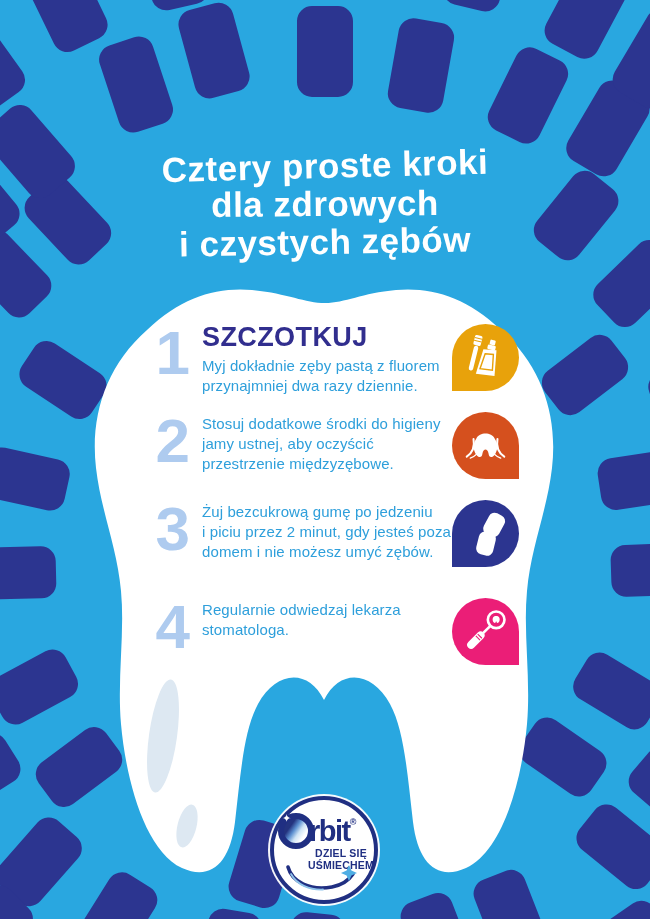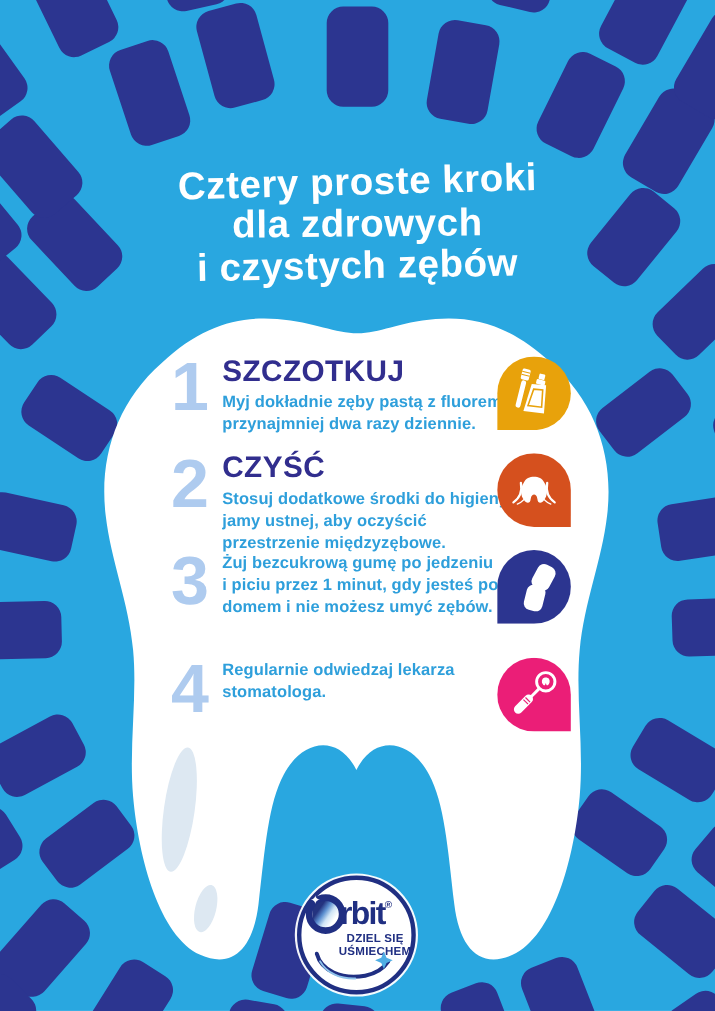--- a/index.html
+++ b/index.html
@@ -17,21 +17,21 @@
     color:#FFFFFF;font-weight:800;font-size:35px;line-height:38px;letter-spacing:.5px;}
   #title .tl{transform:rotate(-1.5deg);}
   #title .tl2{transform:rotate(-0.5deg);}
   #title .tl3{transform:rotate(-1deg);}
   
   .step{position:absolute;left:138px;width:395px;z-index:3;}
   .step-number{position:absolute;left:0;top:2px;width:52px;text-align:right;
     font-size:62px;line-height:58px;font-weight:800;color:#AECBEF;}
   .step-body{margin-left:64px;}
   .step-heading{font-size:27px;font-weight:800;letter-spacing:.4px;color:#312E8E;line-height:30px;}
-  .step-desc{margin-top:4px;font-size:15px;line-height:20px;font-weight:700;
+  .step-desc{margin-top:4px;font-size:15px;line-height:20px;font-weight:400;
     color:#2E9FDB;white-space:pre-line;letter-spacing:.1px;}
   .step-icon{position:absolute;left:314px;top:2px;}
   
   #logo{position:absolute;left:268px;top:794px;width:112px;height:118px;z-index:4;}
   #logo-circle{position:absolute;left:2px;top:2px;width:100px;height:100px;background:#fff;
     border:4px solid #202F82;border-radius:50%;box-shadow:0 0 0 2px rgba(255,255,255,.95);}
   #brand-row{position:absolute;left:10px;top:19px;display:flex;align-items:center;z-index:2;}
   #o-sphere{width:24px;height:24px;border:6px solid #202F82;border-radius:50%;
     background:linear-gradient(125deg,#24337F 28%,#5B8FD0 44%,#CFE4F5 60%,#FFFFFF 78%);position:relative;}
   #o-sparkle{position:absolute;left:-2px;top:-7px;color:#fff;font-size:11px;}
@@ -140,42 +140,41 @@
         <rect x="32.4" y="19.8" width="8" height="4.4" rx="1"></rect>
         <path d="M 29 25.5 L 41.8 23.5 L 46 48.5 L 27.6 50.8 Z"></path>
         <path d="M 31.8 29.5 L 39.8 28.2 L 42.6 43.5 L 30.4 45 Z" fill="none" stroke="#E8A20B" stroke-width="1.4"></path>
       </g>
     </svg>
   </div>
 
   <div class="step" style="top:410px">
     <div class="step-number">2</div>
     <div class="step-body">
-      <div class="step-heading">CZYŚĆ</div>
       <div class="step-desc">Stosuj dodatkowe środki do higieny
 jamy ustnej, aby oczyścić
 przestrzenie międzyzębowe.</div>
     </div>
     <svg class="step-icon" width="67" height="67" viewBox="0 0 66 66">
       <path d="M 66 33 A 33 33 0 1 0 33 66 L 66 66 Z" fill="#D5501E"></path>
       <path fill="#FFFFFF" d="M 24 26 C 27 19.5 39 19.5 42 26 C 46 32 45 38 42 42
         C 40 45.2 36.4 45.6 36 41 C 35.6 38 34.2 37 33 37 C 31.8 37 30.4 38 30 41
         C 29.6 45.6 26 45.2 24 42 C 21 38 20 32 24 26 Z"></path>
       <path d="M 14.5 44 C 20.5 40 22.5 34 21.2 26.5" fill="none" stroke="#FFFFFF" stroke-width="2" stroke-linecap="round"></path>
       <path d="M 51.5 44 C 45.5 40 43.5 34 44.8 26.5" fill="none" stroke="#FFFFFF" stroke-width="2" stroke-linecap="round"></path>
       <path d="M 18 45.5 C 23 43.5 26 40 27 36" fill="none" stroke="#FFFFFF" stroke-width="1.2" stroke-linecap="round"></path>
       <path d="M 48 45.5 C 43 43.5 40 40 39 36" fill="none" stroke="#FFFFFF" stroke-width="1.2" stroke-linecap="round"></path>
     </svg>
   </div>
 
   <div class="step" style="top:498px">
     <div class="step-number">3</div>
     <div class="step-body">
       <div class="step-desc">Żuj bezcukrową gumę po jedzeniu
-i piciu przez 1 minut, gdy jesteś poza
+i piciu przez 2 minut, gdy jesteś poza
 domem i nie możesz umyć zębów.</div>
     </div>
     <svg class="step-icon" width="67" height="67" viewBox="0 0 66 66">
       <path d="M 0 33 A 33 33 0 1 1 33 66 L 0 66 Z" fill="#2C3590"></path>
       <rect x="33" y="13" width="17" height="23" rx="6" fill="#FFFFFF" transform="rotate(28 41.5 24.5)"></rect>
       <rect x="25" y="31.5" width="17" height="23" rx="6" fill="#FFFFFF" transform="rotate(14 33.5 43)"></rect>
     </svg>
   </div>
 
   <div class="step" style="top:596px">

